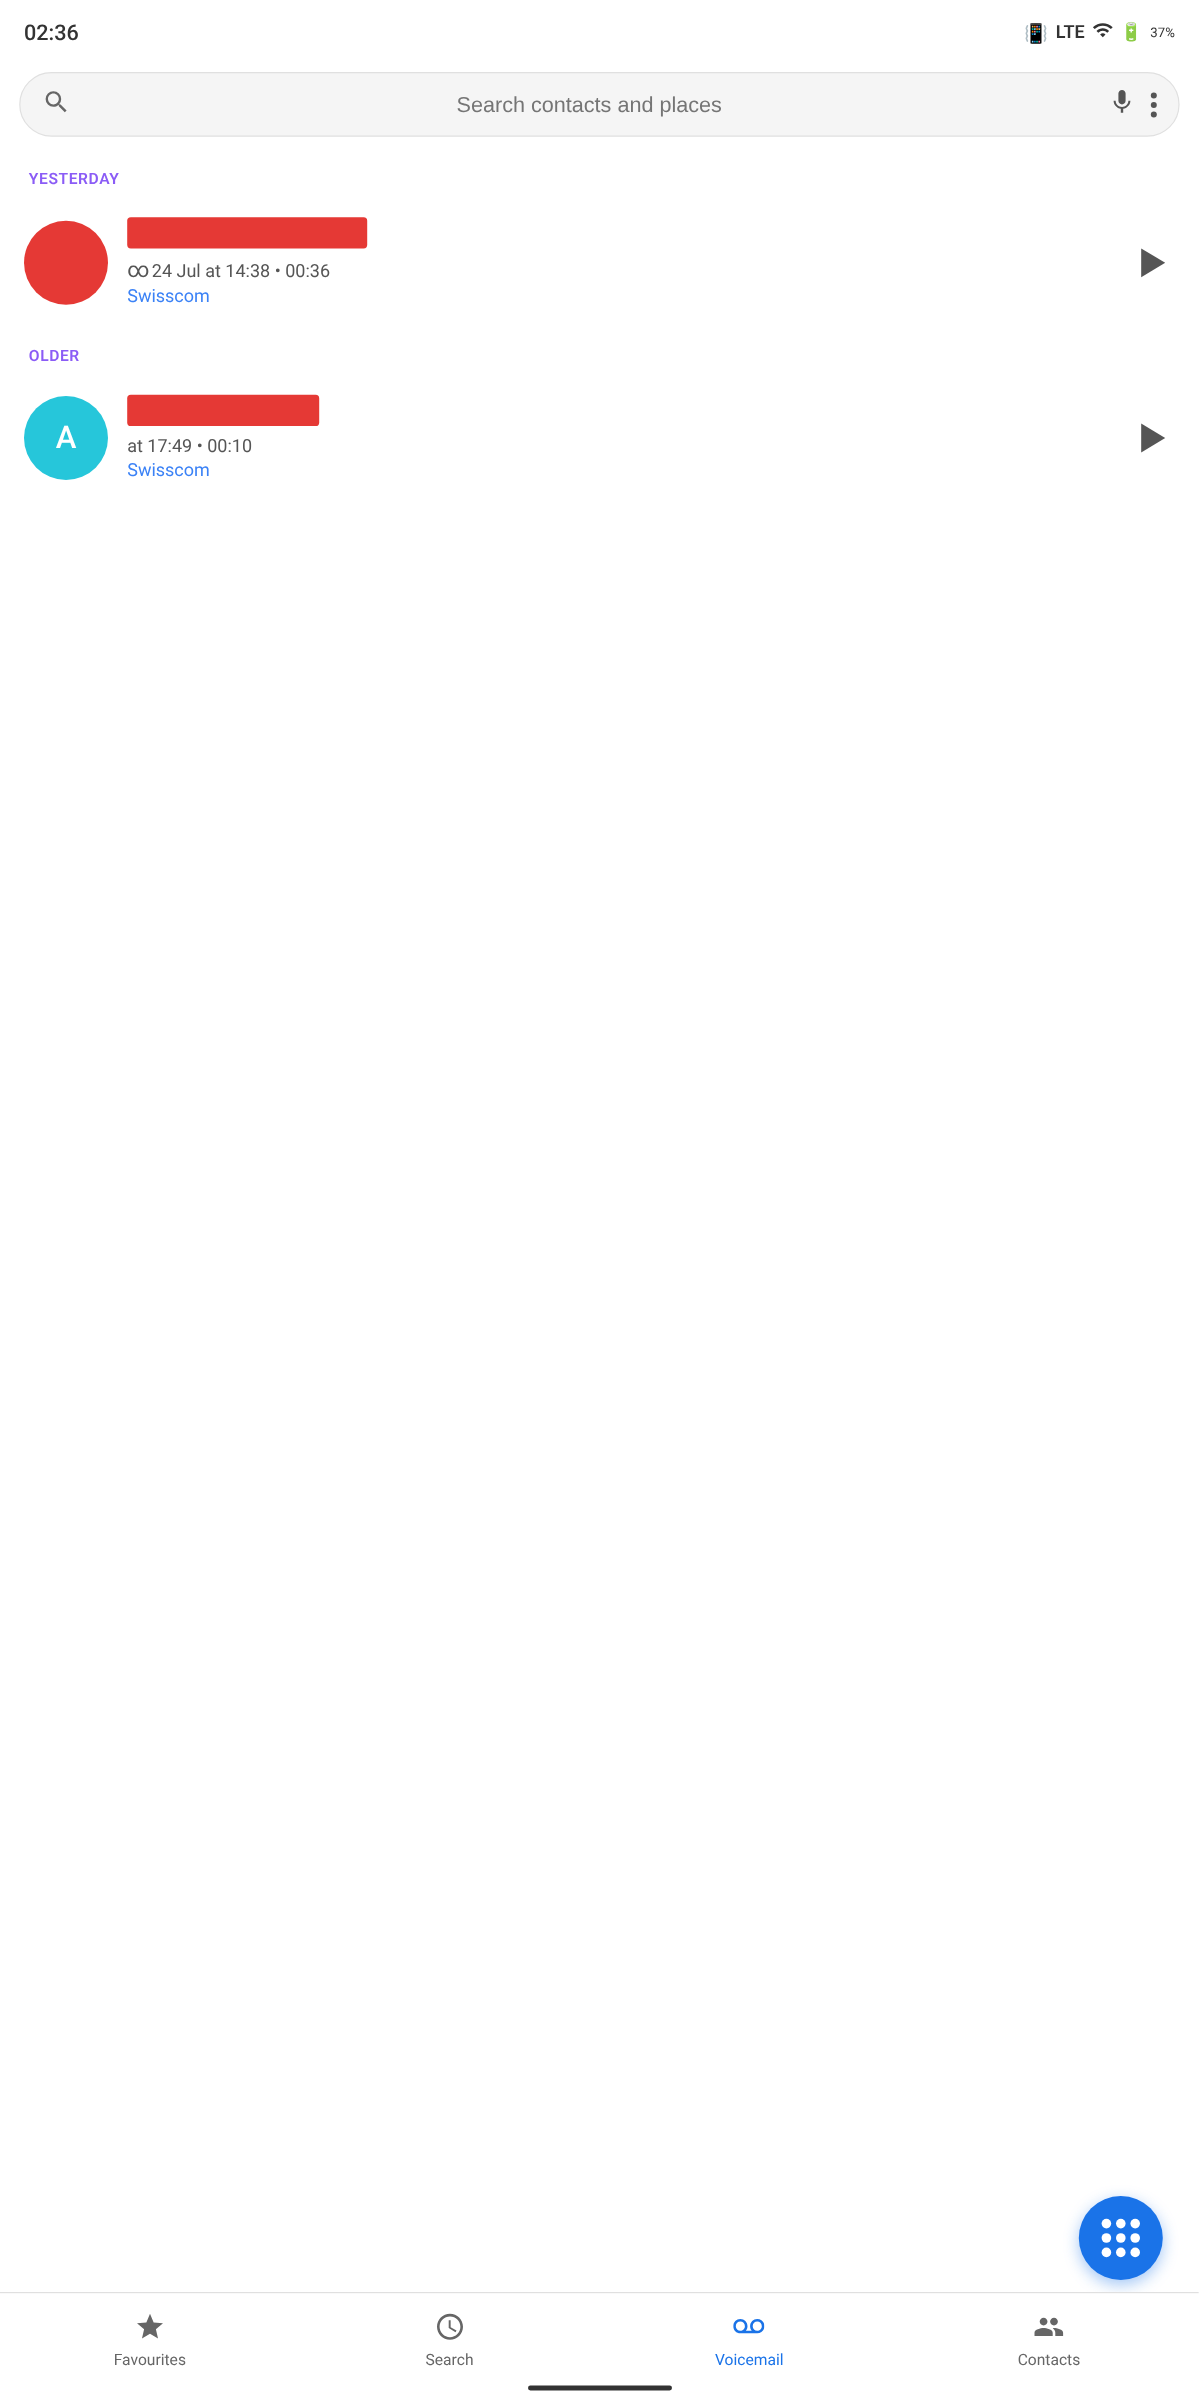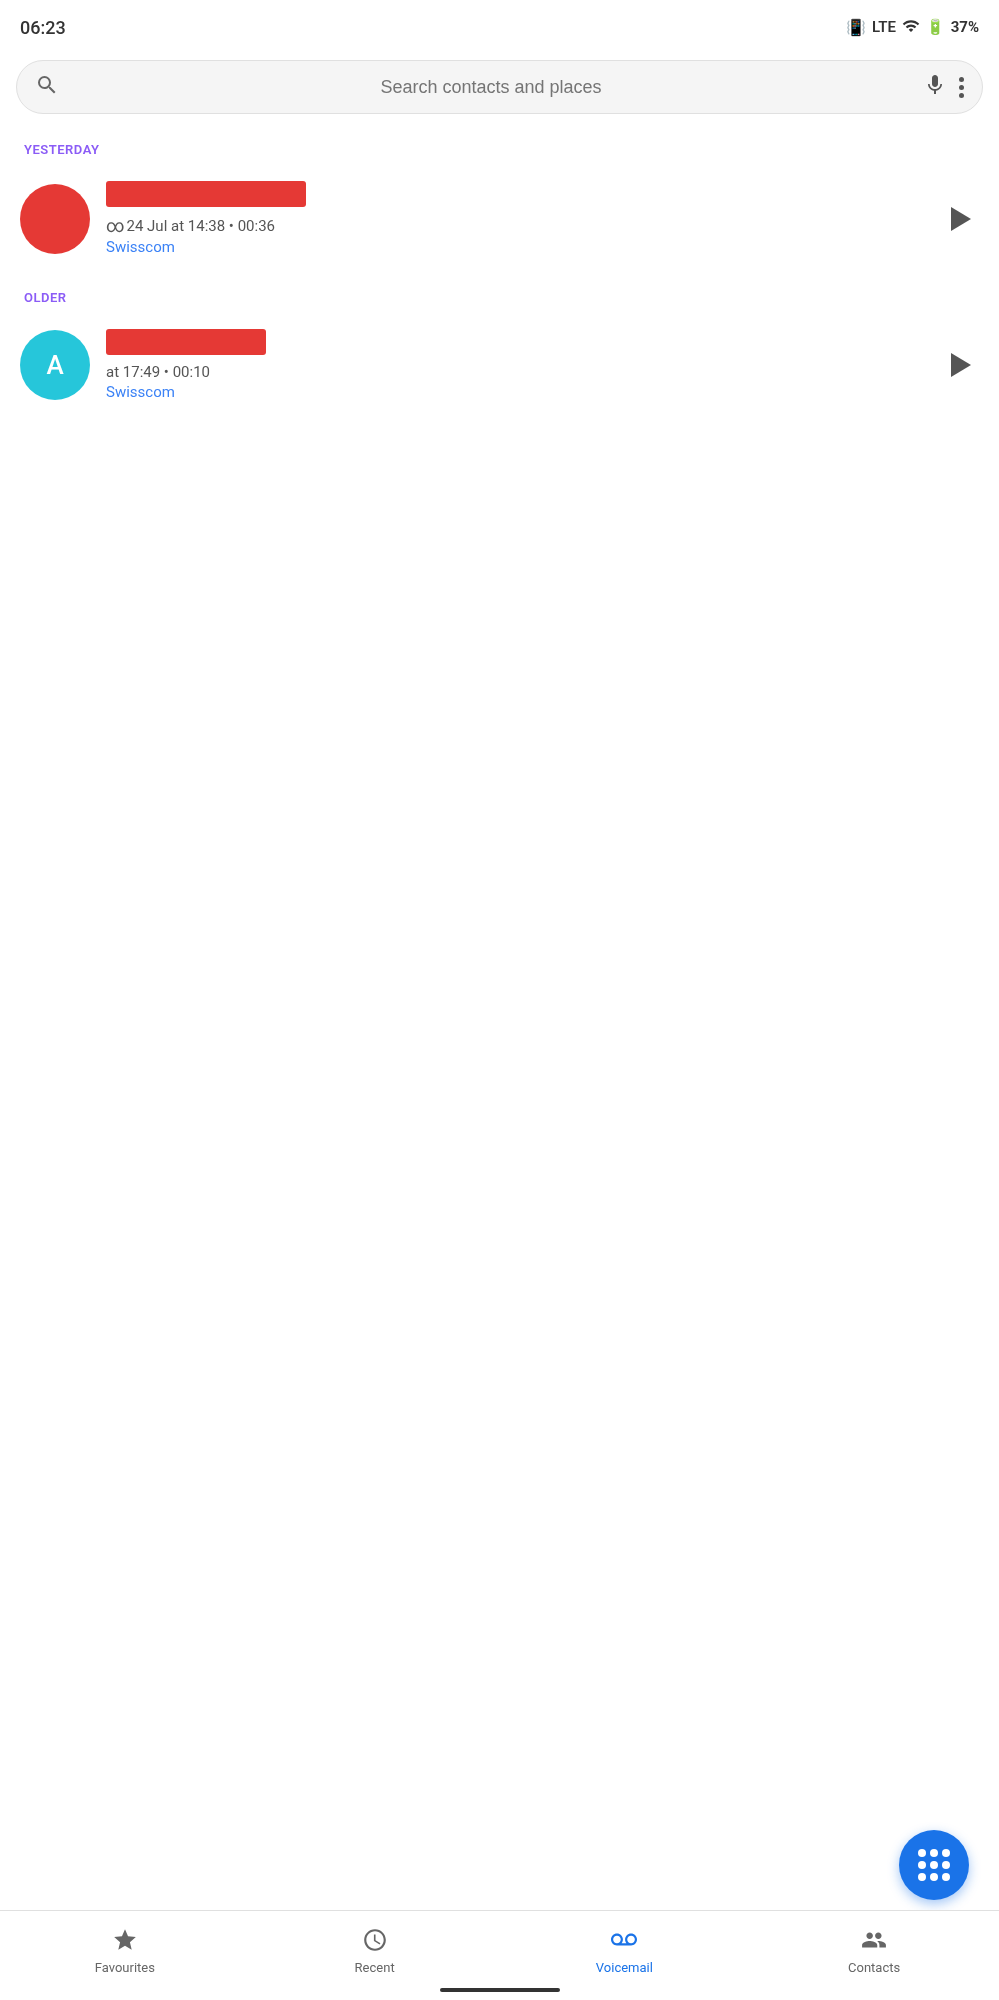--- a/index.html
+++ b/index.html
@@ -259,34 +259,34 @@
       gap: 4px;
       font-size: 15px;
       color: #555;
       margin-top: 4px;
     }
   </style>
 </head>
 <body>
 
 <div class="status-bar">
-  <div class="status-time">06:23</div>
+  <div class="status-time">02:36</div>
   <div class="status-icons">
 
     <span style="font-size:16px;">📳</span>
     <span style="font-size:15px;font-weight:600;">LTE</span>
 
     <span>
       <svg width="18" height="18" viewBox="0 0 24 24" fill="#333">
           <path d="M1 9l2 2c4.97-4.97 13.03-4.97 18 0l2-2C16.93 2.93 7.08 2.93 1 9zm8 8l3 3 3-3a4.237 4.237 0 00-6 0zm-4-4l2 2a7.074 7.074 0 0110 0l2-2C15.14 9.14 8.87 9.14 5 13z"></path>
         </svg>
     </span>
 
     <span style="font-size:15px;">🔋</span>
-    <span style="font-size:15px;font-weight:700;">37%</span>
+    <span style="font-size:11px;font-weight:400;">37%</span>
   </div>
 </div>
 
 <div class="search-bar-container">
   <div class="search-bar">
     <span>
       <svg class="search-icon-svg" viewBox="0 0 24 24" fill="#666">
         <path d="M15.5 14h-.79l-.28-.27A6.471 6.471 0 0016 9.5 6.5 6.5 0 109.5 16c1.61 0 3.09-.59 4.23-1.57l.27.28v.79l5 4.99L20.49 19l-4.99-5zm-6 0C7.01 14 5 11.99 5 9.5S7.01 5 9.5 5 14 7.01 14 9.5 11.99 14 9.5 14z"></path>
       </svg>
     </span>
@@ -369,21 +369,21 @@
     </div>
     <span class="nav-label">Favourites</span>
   </div>
 
   <div class="nav-item">
     <div class="nav-icon-area">
       <svg width="26" height="26" viewBox="0 0 24 24" fill="#666">
         <path d="M11.99 2C6.47 2 2 6.48 2 12s4.47 10 9.99 10C17.52 22 22 17.52 22 12S17.52 2 11.99 2zM12 20c-4.42 0-8-3.58-8-8s3.58-8 8-8 8 3.58 8 8-3.58 8-8 8zm.5-13H11v6l5.25 3.15.75-1.23-4.5-2.67V7z"></path>
       </svg>
     </div>
-    <span class="nav-label">Recent</span>
+    <span class="nav-label">Search</span>
   </div>
 
   <div class="nav-item">
     <div class="nav-icon-area nav-icon-active">
       <svg width="26" height="26" viewBox="0 0 24 24" fill="#1a73e8">
         <path d="M18.5 6C15.46 6 13 8.46 13 11.5c0 1.33.47 2.55 1.25 3.5H9.75C10.53 14.05 11 12.83 11 11.5 11 8.46 8.54 6 5.5 6S0 8.46 0 11.5 2.46 17 5.5 17h13c3.04 0 5.5-2.46 5.5-5.5S21.54 6 18.5 6zM5.5 15C3.57 15 2 13.43 2 11.5S3.57 8 5.5 8 9 9.57 9 11.5 7.43 15 5.5 15zm13 0c-1.93 0-3.5-1.57-3.5-3.5S16.57 8 18.5 8 22 9.57 22 11.5 20.43 15 18.5 15z"></path>
       </svg>
     </div>
     <span class="nav-label-active">Voicemail</span>
   </div>

